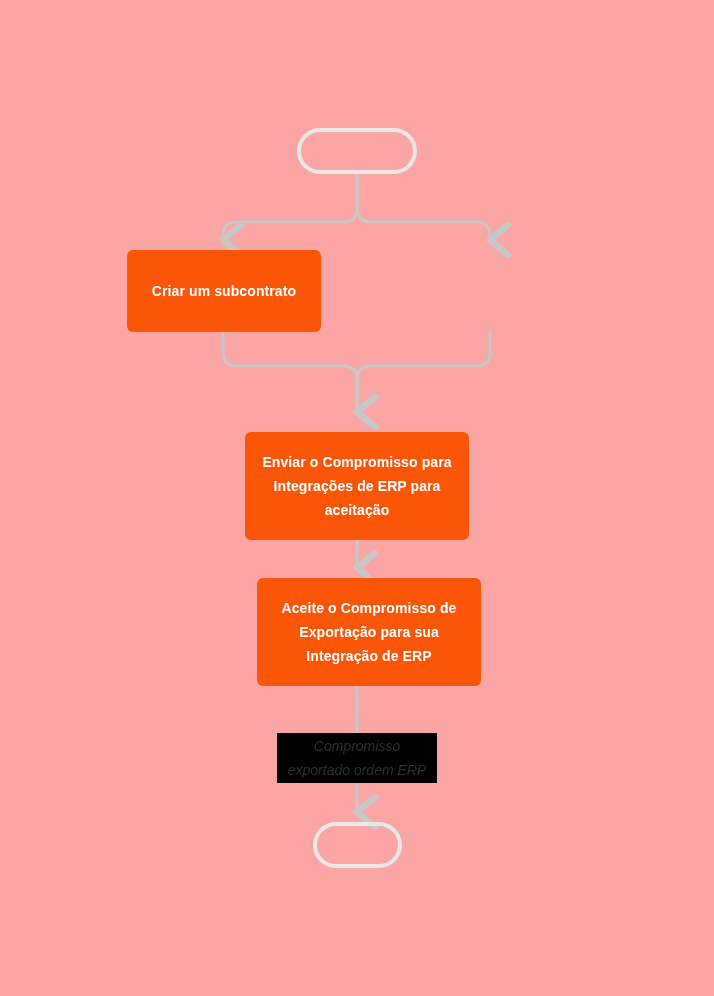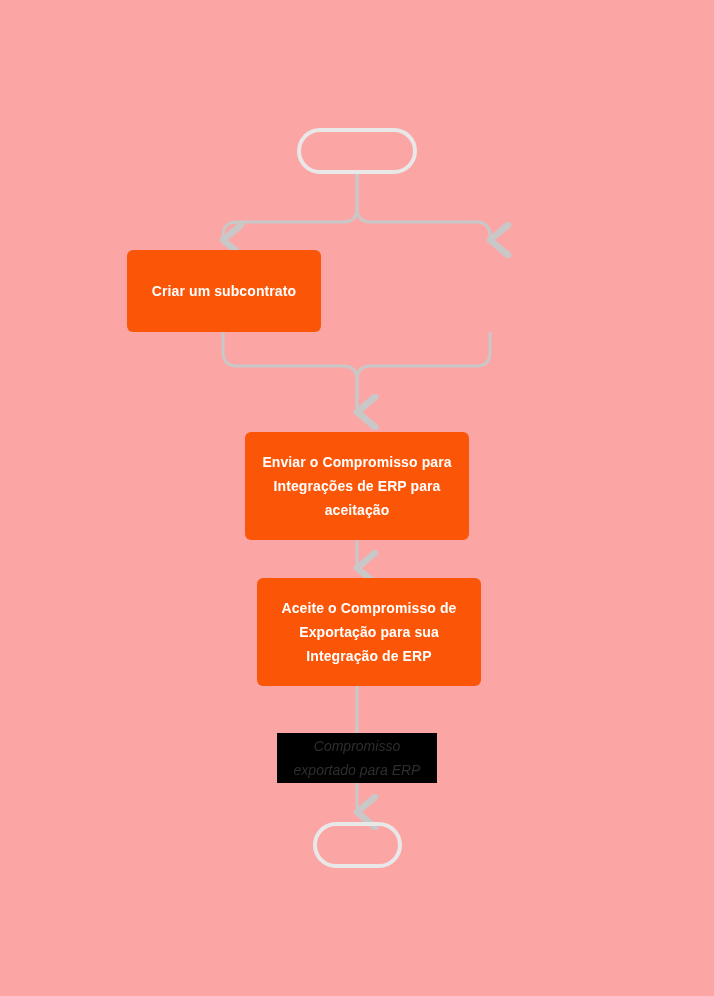--- a/index.html
+++ b/index.html
@@ -98,19 +98,19 @@
 
 
   <div class="node node-process" style="left:245px; top:432px; width:224px; height:108px;">
     <span>Enviar o Compromisso para Integrações de ERP para aceitação</span>
   </div>
 
   <div class="node node-process" style="left:245px; top:578px; width:224px; height:108px;margin-left:12px;">
     <span>Aceite o Compromisso de Exportação para sua Integração de ERP</span>
   </div>
 
-  <div class="edge-label" style="left:277px; top:733px; width:160px;">Compromisso exportado para ERP</div>
+  <div class="edge-label" style="left:277px; top:733px; width:160px;">Compromisso exportado ordem ERP</div>
 
   <div class="node node-terminal" style="left:313px; top:822px; width:89px; height:46px;">
     <span></span>
   </div>
 
 </div>
 
 </body></html>

